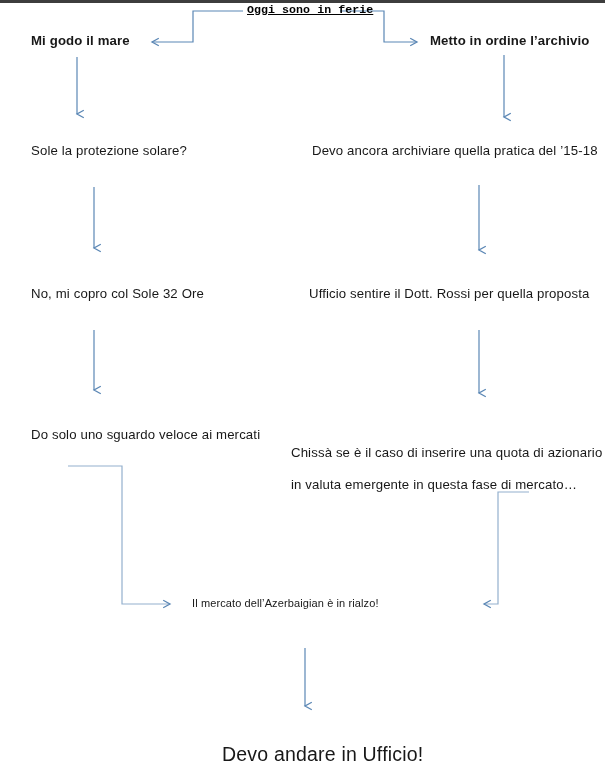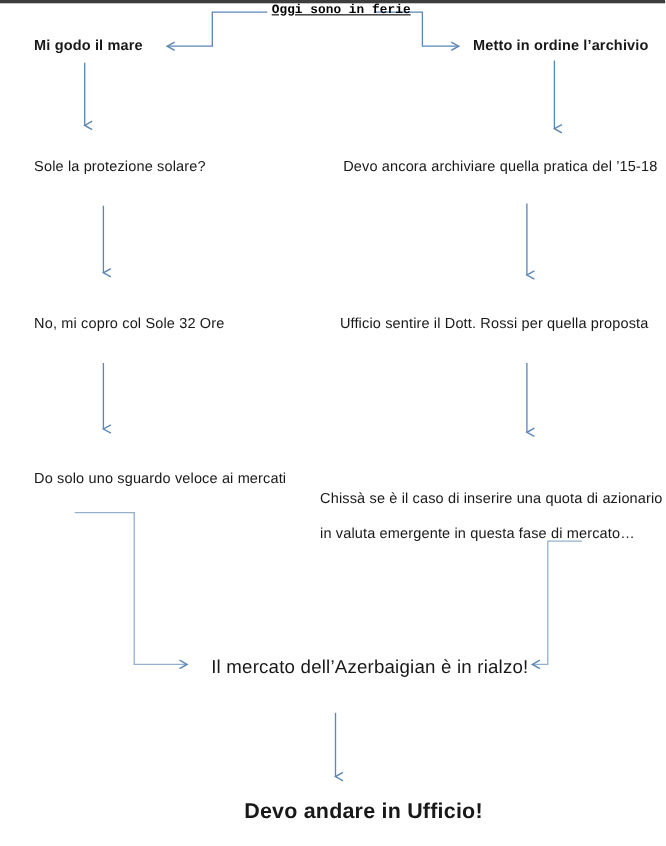--- a/index.html
+++ b/index.html
@@ -136,17 +136,17 @@
   <div class="node" style="left:31px; top:428px;">Do solo uno sguardo veloce ai mercati</div>
 
   <div class="node" style="left:430px; top:34px;font-weight:bold;">Metto in ordine l’archivio</div>
 
   <div class="node" style="left:312px; top:144px;">Devo ancora archiviare quella pratica del ’15-18</div>
 
   <div class="node" style="left:309px; top:287px;">Ufficio sentire il Dott. Rossi per quella proposta</div>
 
   <div class="node wrap" style="left:291px; top:421px; width:312px; text-align:left;margin-top:16px;">Chissà se è il caso di inserire una quota di azionario in valuta emergente in questa fase di mercato…</div>
 
-  <div class="node" style="left:192px; top:598px; font-size:17px;">Il mercato dell’Azerbaigian è in rialzo!</div>
+  <div class="node" style="left:192px; top:598px; font-size:11px;">Il mercato dell’Azerbaigian è in rialzo!</div>
 
-  <div class="final-node" style="left:222px; top:727px;font-weight:bold;">Devo andare in Ufficio!</div>
+  <div class="final-node" style="left:222px; top:743px;">Devo andare in Ufficio!</div>
 
 </div>
 
 </body></html>

